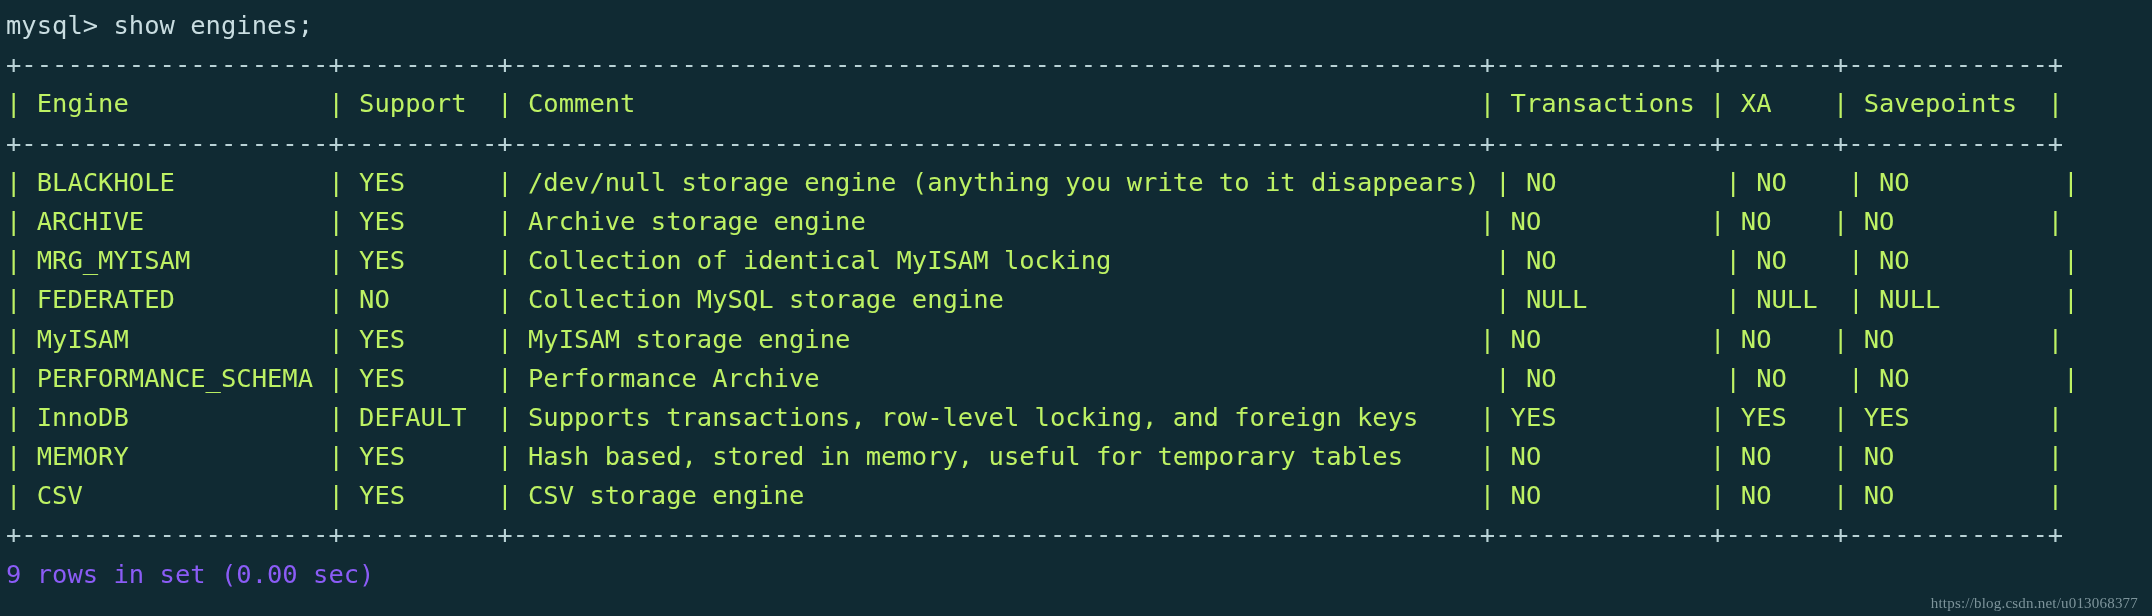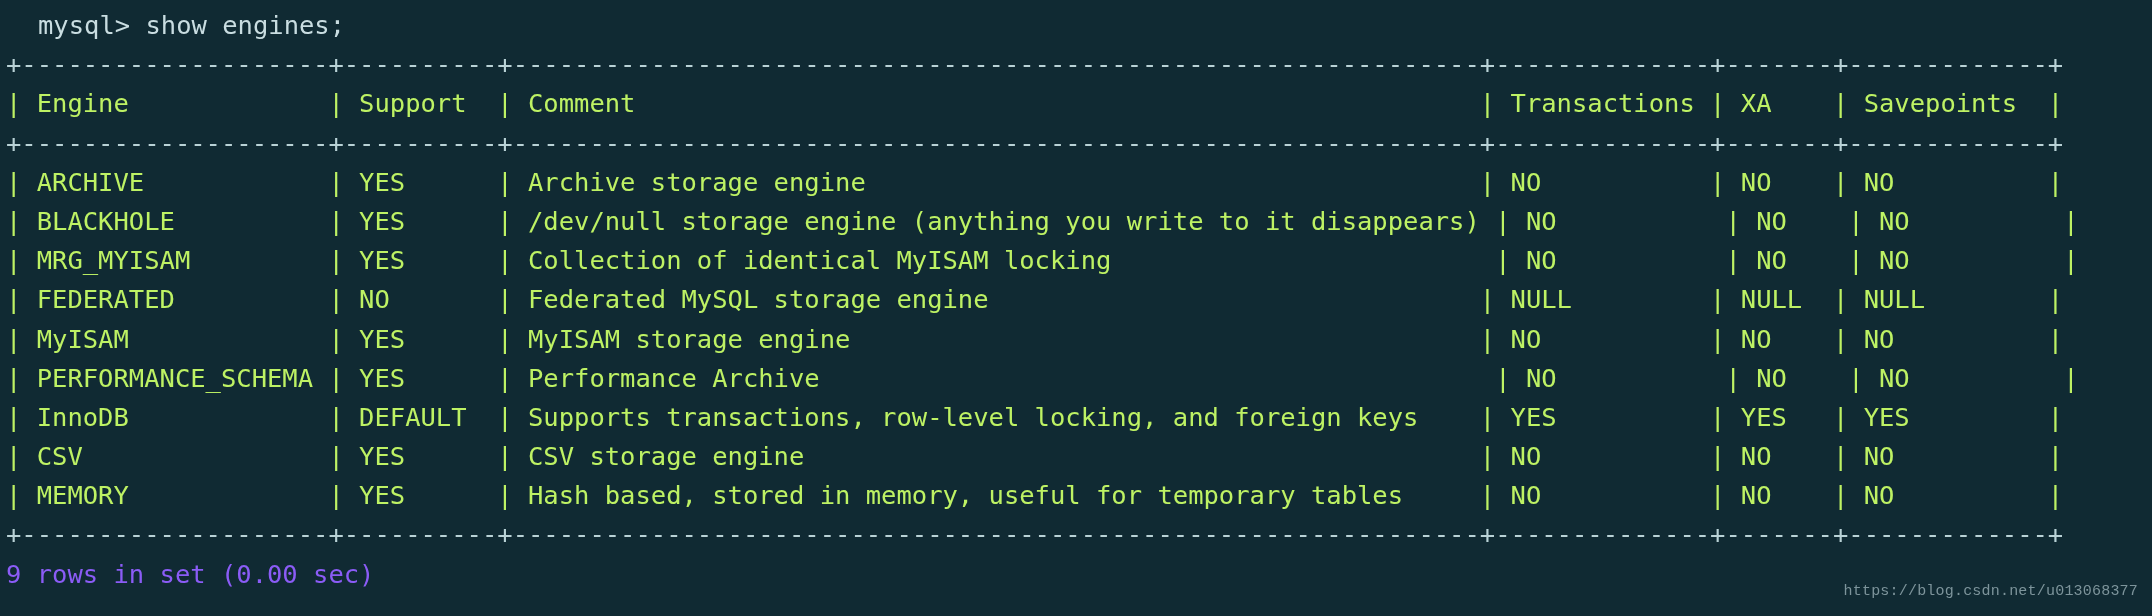--- a/index.html
+++ b/index.html
@@ -31,59 +31,58 @@
     white-space: pre;
     letter-spacing: 0px;
     font-weight: 400;
     -webkit-font-smoothing: antialiased;
   }
   .rule-line {
     color: #b9d2d6;
   }
   .prompt-line {
     color: #c9dde1;
-    margin-left: 32px;
   }
   .footer-line {
     color: #8b5cf6;
   }
   #watermark {
     position: absolute;
     right: 14px;
-    bottom: 16px;
-    font-family: Liberation Mono, monospace;
+    bottom: 4px;
+    font-family: Liberation Serif, serif;
     font-size: 15px;
     color: #7d949b;
     white-space: pre;
     letter-spacing: 0.2px;
   }
 </style>
 </head>
 <body>
 
 <div id="terminal">
 
   <div class="term-line prompt-line">mysql&gt; show engines;</div>
 
   <div class="term-line rule-line">+--------------------+----------+---------------------------------------------------------------+--------------+-------+-------------+</div>
 
   <div class="term-line">| Engine             | Support  | Comment                                                       | Transactions | XA    | Savepoints  |</div>
 
   <div class="term-line rule-line">+--------------------+----------+---------------------------------------------------------------+--------------+-------+-------------+</div>
 
   <div id="table-body">
+      <div class="term-line">| BLACKHOLE          | YES      | /dev/null storage engine (anything you write to it disappears) | NO           | NO    | NO          |</div>
       <div class="term-line">| ARCHIVE            | YES      | Archive storage engine                                        | NO           | NO    | NO          |</div>
-      <div class="term-line">| BLACKHOLE          | YES      | /dev/null storage engine (anything you write to it disappears) | NO           | NO    | NO          |</div>
       <div class="term-line">| MRG_MYISAM         | YES      | Collection of identical MyISAM locking                         | NO           | NO    | NO          |</div>
-      <div class="term-line">| FEDERATED          | NO       | Federated MySQL storage engine                                | NULL         | NULL  | NULL        |</div>
+      <div class="term-line">| FEDERATED          | NO       | Collection MySQL storage engine                                | NULL         | NULL  | NULL        |</div>
       <div class="term-line">| MyISAM             | YES      | MyISAM storage engine                                         | NO           | NO    | NO          |</div>
       <div class="term-line">| PERFORMANCE_SCHEMA | YES      | Performance Archive                                            | NO           | NO    | NO          |</div>
       <div class="term-line">| InnoDB             | DEFAULT  | Supports transactions, row-level locking, and foreign keys    | YES          | YES   | YES         |</div>
+      <div class="term-line">| MEMORY             | YES      | Hash based, stored in memory, useful for temporary tables     | NO           | NO    | NO          |</div>
       <div class="term-line">| CSV                | YES      | CSV storage engine                                            | NO           | NO    | NO          |</div>
-      <div class="term-line">| MEMORY             | YES      | Hash based, stored in memory, useful for temporary tables     | NO           | NO    | NO          |</div>
     </div>
 
   <div class="term-line rule-line">+--------------------+----------+---------------------------------------------------------------+--------------+-------+-------------+</div>
 
   <div class="term-line footer-line">9 rows in set (0.00 sec)</div>
 
   <div id="watermark">https://blog.csdn.net/u013068377</div>
 
 </div>
 

